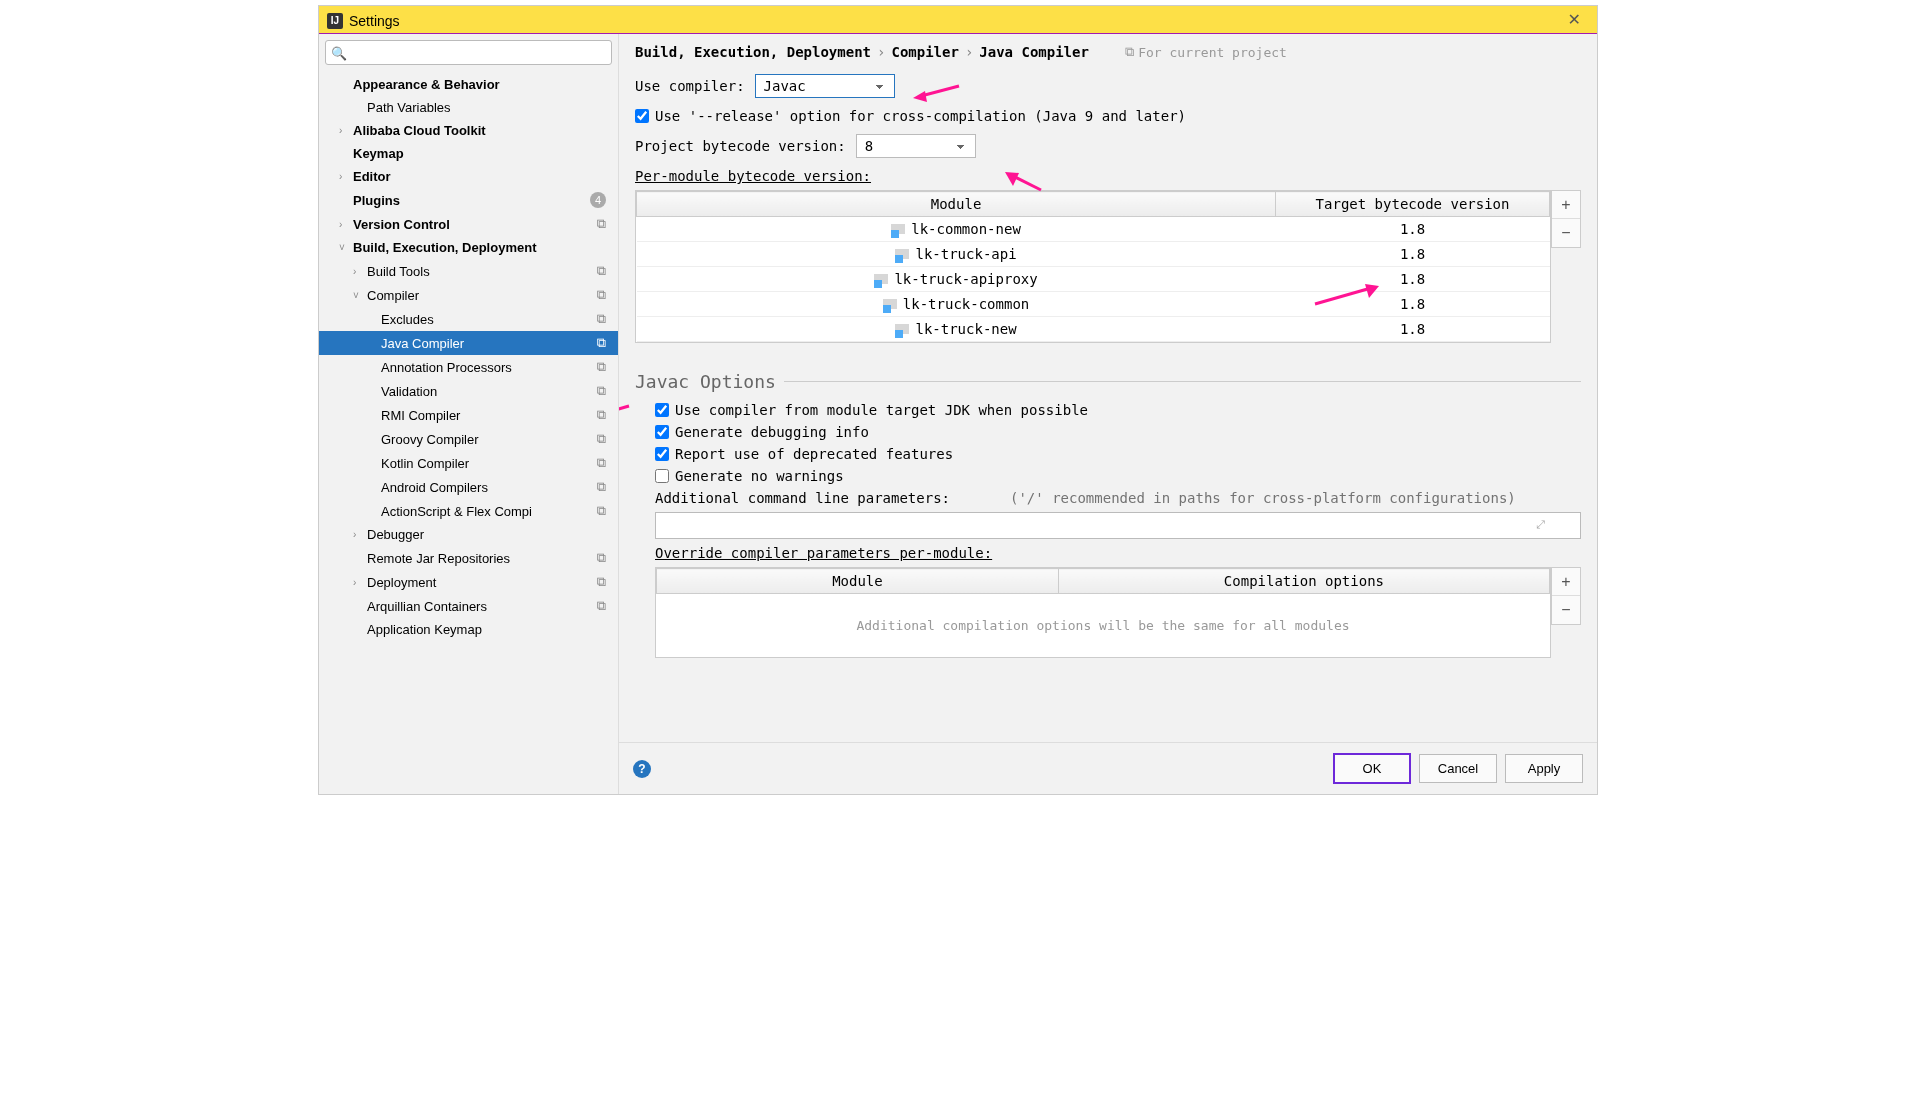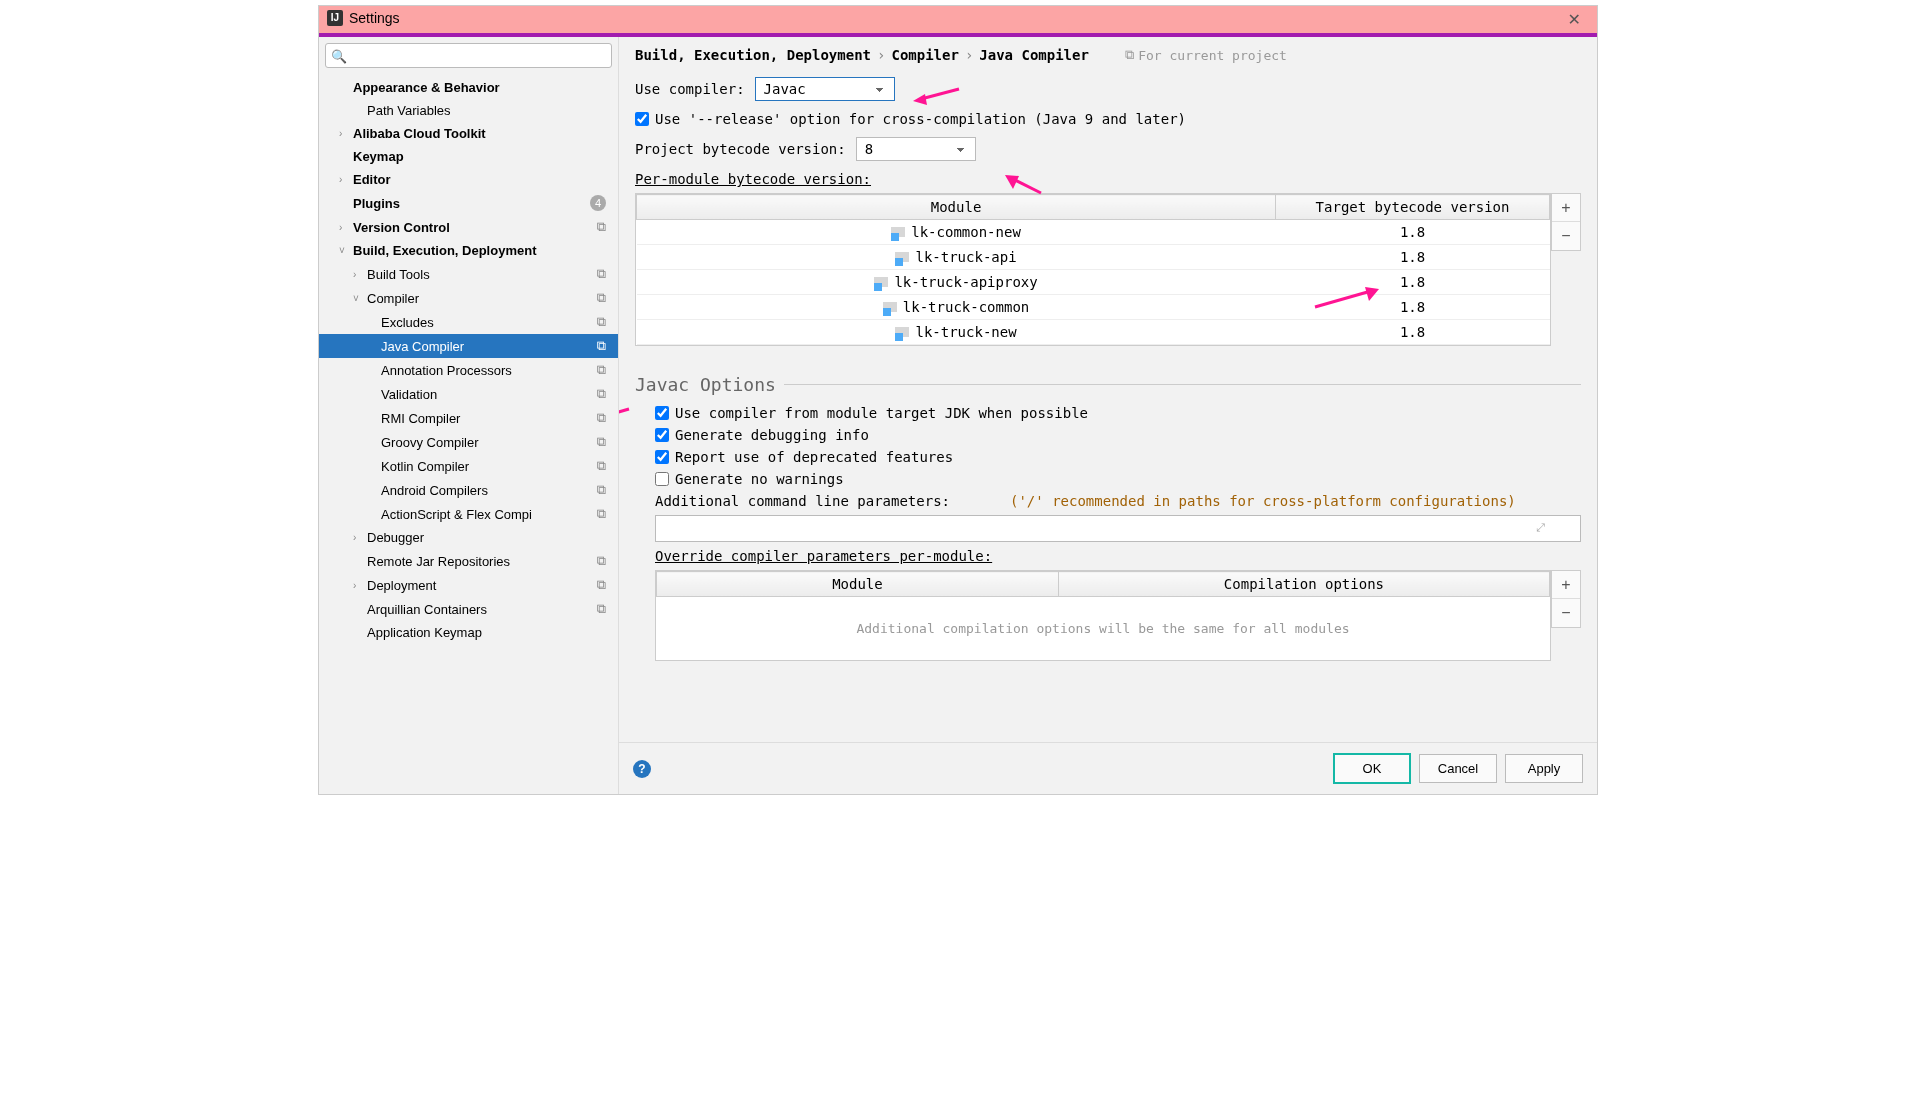--- a/index.html
+++ b/index.html
@@ -1,18 +1,18 @@
 <!DOCTYPE html>
 <html><head>
 <meta charset="utf-8">
 <style>
 * { box-sizing: border-box; margin: 0; padding: 0; }
 body { font-family: "Segoe UI", Tahoma, sans-serif; font-size: 13px; background: #fff; color: #000; }
 .dialog { border: 1px solid #ccc; width: 1280px; height: 790px; margin: 5px auto; background: #f2f2f2; display: flex; flex-direction: column; }
-.titlebar { display: flex; align-items: flex-start; padding: 4px 8px; background: #fca5a5; border-bottom: 4px solid #a21caf; }
+.titlebar { display: flex; align-items: flex-end; padding: 4px 8px; background: #fde047; border-bottom: 1px solid #a21caf; }
 .titlebar .title { flex: 1; font-size: 14px; }
 .titlebar .close { cursor: pointer; font-size: 16px; color: #555; padding: 0 8px; }
 .body { flex: 1; display: flex; overflow: hidden; }
 .sidebar { width: 300px; background: #f2f2f2; border-right: 1px solid #ddd; display: flex; flex-direction: column; }
 .search { margin: 6px; position: relative; }
 .search input { width: 100%; padding: 4px 6px 4px 24px; border: 1px solid #bbb; border-radius: 3px; background: #fff; font-size: 13px; }
 .search .icon { position: absolute; left: 6px; top: 50%; transform: translateY(-50%); color: #888; font-size: 13px; }
 .tree { flex: 1; overflow-y: auto; padding: 2px 0; }
 .tree-item { display: flex; align-items: center; padding: 4px 8px 4px 10px; cursor: pointer; white-space: nowrap; }
 .tree-item.selected { background: #2675bf; color: #fff; }
@@ -46,29 +46,29 @@
 .module-icon { display: inline-block; width: 14px; height: 12px; margin-right: 6px; vertical-align: middle; position: relative; }
 .module-icon::before { content: ""; position: absolute; left: 0; top: 0; width: 14px; height: 10px; background: #d7d7d7; }
 .module-icon::after { content: ""; position: absolute; left: 0; bottom: -2px; width: 8px; height: 8px; background: #4dabf7; }
 .side-buttons { display: flex; flex-direction: column; border: 1px solid #ccc; background: #fafafa; }
 .side-buttons button { width: 28px; height: 28px; border: none; background: none; font-size: 16px; cursor: pointer; color: #555; border-bottom: 1px solid #ddd; }
 .side-buttons button:last-child { border-bottom: none; }
 .fieldset-title { font-family: "Consolas", monospace; font-size: 18px; color: #666; margin: 8px 0 10px 0; display: flex; align-items: center; }
 .fieldset-title::after { content: ""; flex: 1; border-top: 1px solid #ccc; margin-left: 8px; }
 .javac-opts { padding-left: 20px; }
 .javac-opts .row { margin-bottom: 6px; }
-.hint { color: #a16207; }
+.hint { color: #737373; }
 .text-input { width: 100%; border: 1px solid #bbb; background: #fff; padding: 5px; font-family: inherit; font-size: 13px; }
 .expand-icon { position: absolute; right: 36px; top: 6px; color: #aaa; font-size: 11px; }
 .override-empty { color: #999; text-align: center; padding: 24px 0; font-family: "Consolas", monospace; }
 .footer { border-top: 1px solid #ddd; padding: 10px 14px; display: flex; align-items: center; background: #f2f2f2; }
 .footer .help { color: #2675bf; font-size: 16px; background:#2675bf; color:#fff; width:18px; height:18px; border-radius:50%; display:inline-flex; align-items:center; justify-content:center; font-weight:700; font-size:12px;}
 .footer .spacer { flex: 1; }
 .footer button { min-width: 78px; padding: 6px 14px; margin-left: 8px; background: #fafafa; border: 1px solid #bbb; cursor: pointer; font-size: 13px; }
-.footer button.primary { border: 2px solid #14b8a6; }
+.footer button.primary { border: 2px solid #6d28d9; }
 .arrow-annot { position: absolute; pointer-events: none; z-index: 50; }
 .content-inner { position: relative; }
 .arrow-annot svg path { stroke: #ff1493; stroke-width: 3; fill: none; }
 .arrow-annot svg polygon { fill: #ff1493; }
 .app-icon { display:inline-block; width:16px; height:16px; background:#333; color:#fff; font-size:10px; font-weight:700; text-align:center; line-height:16px; margin-right:6px; border-radius:2px; }
 </style>
 </head>
 <body>
 
 <div class="dialog">

